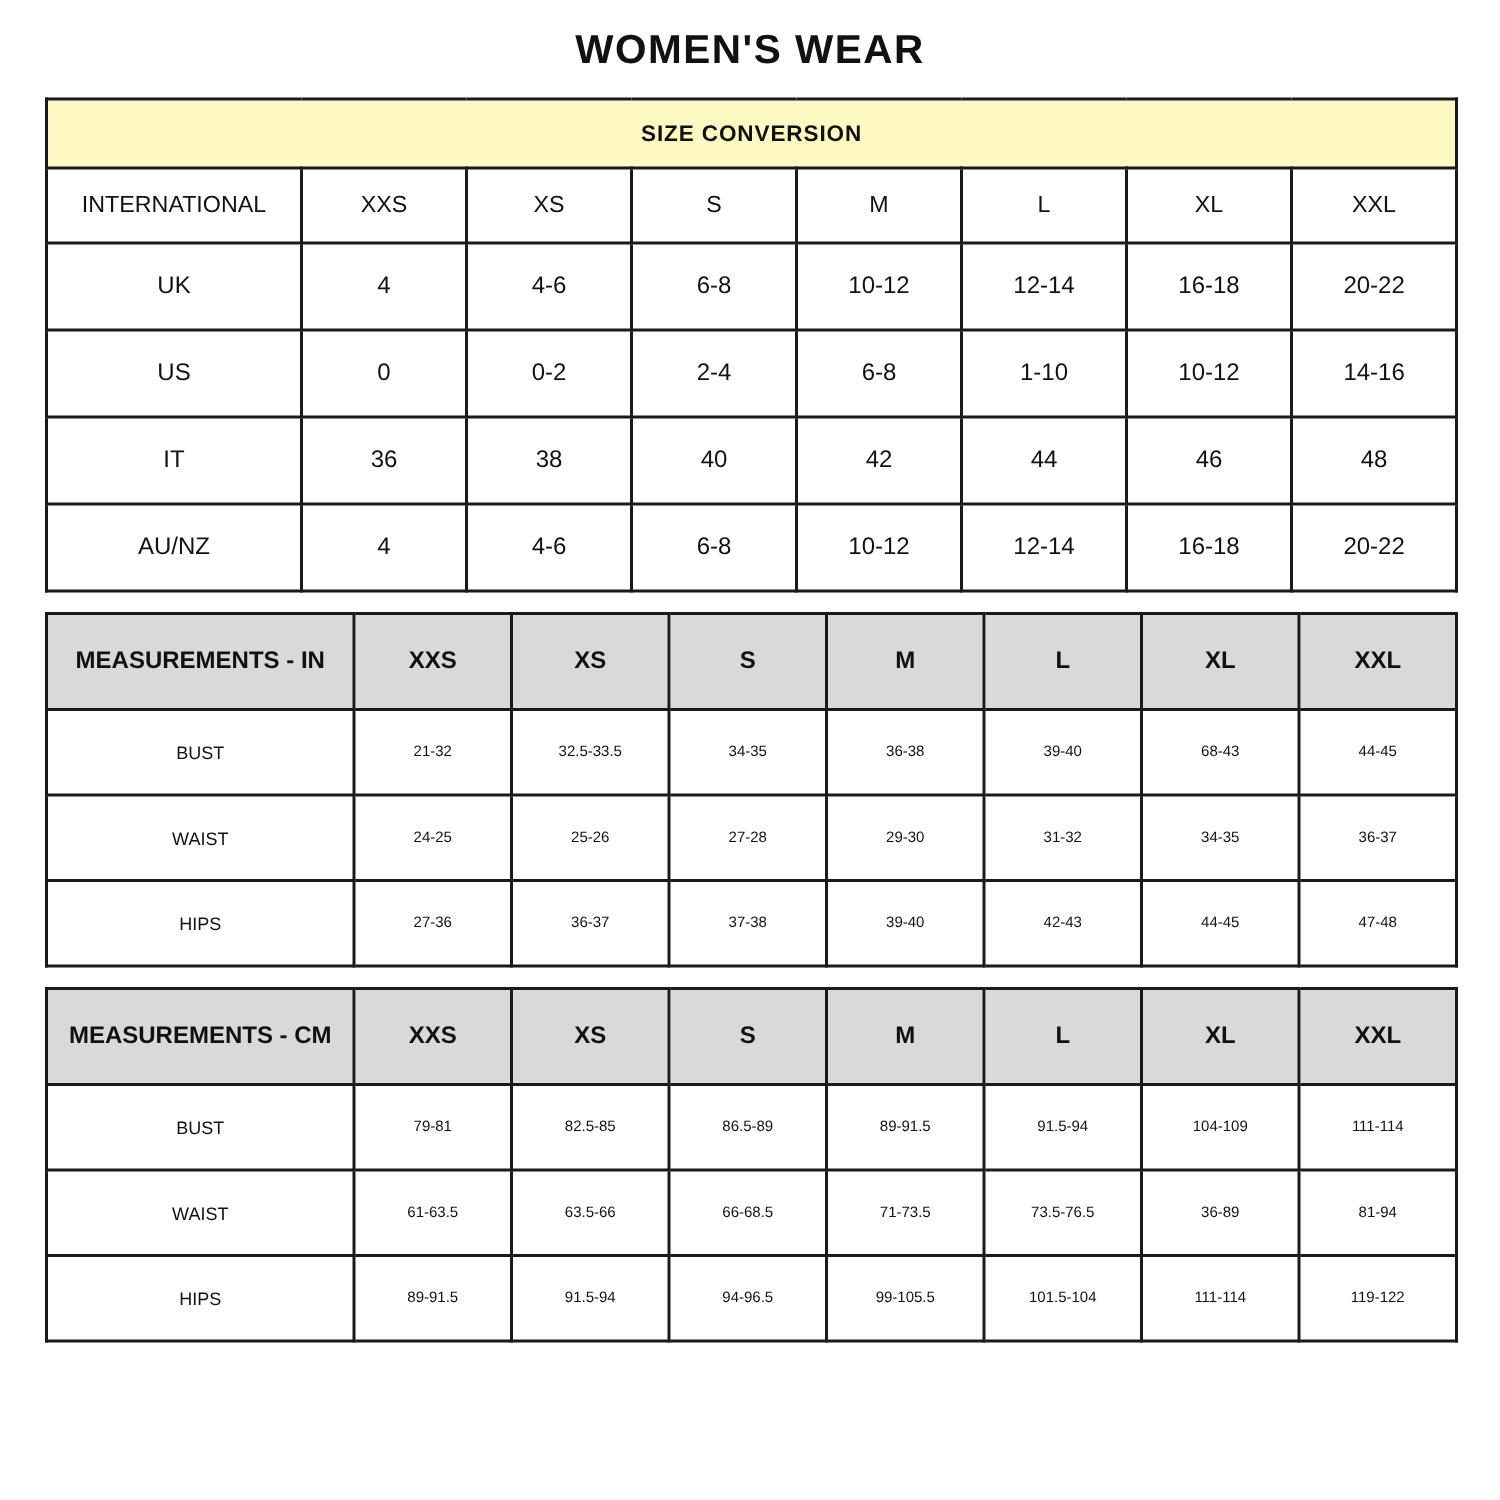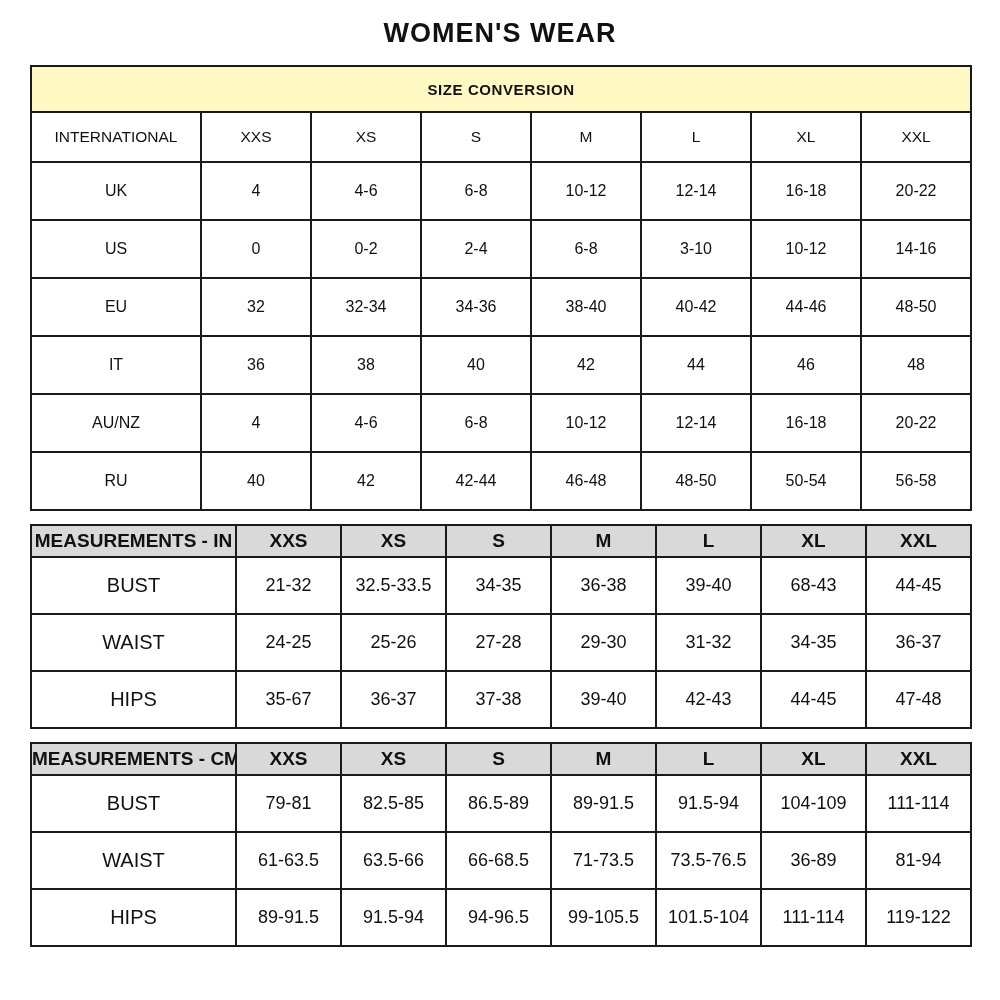--- a/index.html
+++ b/index.html
@@ -46,27 +46,27 @@
     font-size: 15.5px;
   }
   .conv td {
     height: 58px;
     font-size: 16px;
   }
   
   .meas { margin-top: 13px; }
   .meas td { height: 57px; }
   .meas .header-row td {
-    height: 32px;
+    height: 64px;
     background: #d9d9d9;
     font-weight: bold;
-    font-size: 19px;
-  }
-  .meas .row-label { font-size: 20px; }
-  .meas .data-cell { font-size: 18px; }
+    font-size: 16px;
+  }
+  .meas .row-label { font-size: 12px; }
+  .meas .data-cell { font-size: 10px; }
 </style>
 </head>
 <body>
 
 <div class="page">
 
   <h1 class="page-title">WOMEN'S WEAR</h1>
 
   <table class="conv">
     <colgroup>
@@ -104,63 +104,43 @@
           <td class="data-cell">12-14</td>
           <td class="data-cell">16-18</td>
           <td class="data-cell">20-22</td>
         </tr>
         <tr>
           <td class="row-label">US</td>
           <td class="data-cell">0</td>
           <td class="data-cell">0-2</td>
           <td class="data-cell">2-4</td>
           <td class="data-cell">6-8</td>
-          <td class="data-cell">3-10</td>
+          <td class="data-cell">1-10</td>
           <td class="data-cell">10-12</td>
           <td class="data-cell">14-16</td>
-        </tr>
-        <tr>
-          <td class="row-label">EU</td>
-          <td class="data-cell">32</td>
-          <td class="data-cell">32-34</td>
-          <td class="data-cell">34-36</td>
-          <td class="data-cell">38-40</td>
-          <td class="data-cell">40-42</td>
-          <td class="data-cell">44-46</td>
-          <td class="data-cell">48-50</td>
         </tr>
         <tr>
           <td class="row-label">IT</td>
           <td class="data-cell">36</td>
           <td class="data-cell">38</td>
           <td class="data-cell">40</td>
           <td class="data-cell">42</td>
           <td class="data-cell">44</td>
           <td class="data-cell">46</td>
           <td class="data-cell">48</td>
         </tr>
         <tr>
           <td class="row-label">AU/NZ</td>
           <td class="data-cell">4</td>
           <td class="data-cell">4-6</td>
           <td class="data-cell">6-8</td>
           <td class="data-cell">10-12</td>
           <td class="data-cell">12-14</td>
           <td class="data-cell">16-18</td>
           <td class="data-cell">20-22</td>
-        </tr>
-        <tr>
-          <td class="row-label">RU</td>
-          <td class="data-cell">40</td>
-          <td class="data-cell">42</td>
-          <td class="data-cell">42-44</td>
-          <td class="data-cell">46-48</td>
-          <td class="data-cell">48-50</td>
-          <td class="data-cell">50-54</td>
-          <td class="data-cell">56-58</td>
         </tr>
       </tbody>
   </table>
 
   <table class="meas">
     <colgroup>
       <col style="width:205px">
       <col style="width:105px">
         <col style="width:105px">
         <col style="width:105px">
@@ -195,21 +175,21 @@
           <td class="data-cell">24-25</td>
           <td class="data-cell">25-26</td>
           <td class="data-cell">27-28</td>
           <td class="data-cell">29-30</td>
           <td class="data-cell">31-32</td>
           <td class="data-cell">34-35</td>
           <td class="data-cell">36-37</td>
         </tr>
         <tr>
           <td class="row-label">HIPS</td>
-          <td class="data-cell">35-67</td>
+          <td class="data-cell">27-36</td>
           <td class="data-cell">36-37</td>
           <td class="data-cell">37-38</td>
           <td class="data-cell">39-40</td>
           <td class="data-cell">42-43</td>
           <td class="data-cell">44-45</td>
           <td class="data-cell">47-48</td>
         </tr>
       </tbody>
   </table>
 

